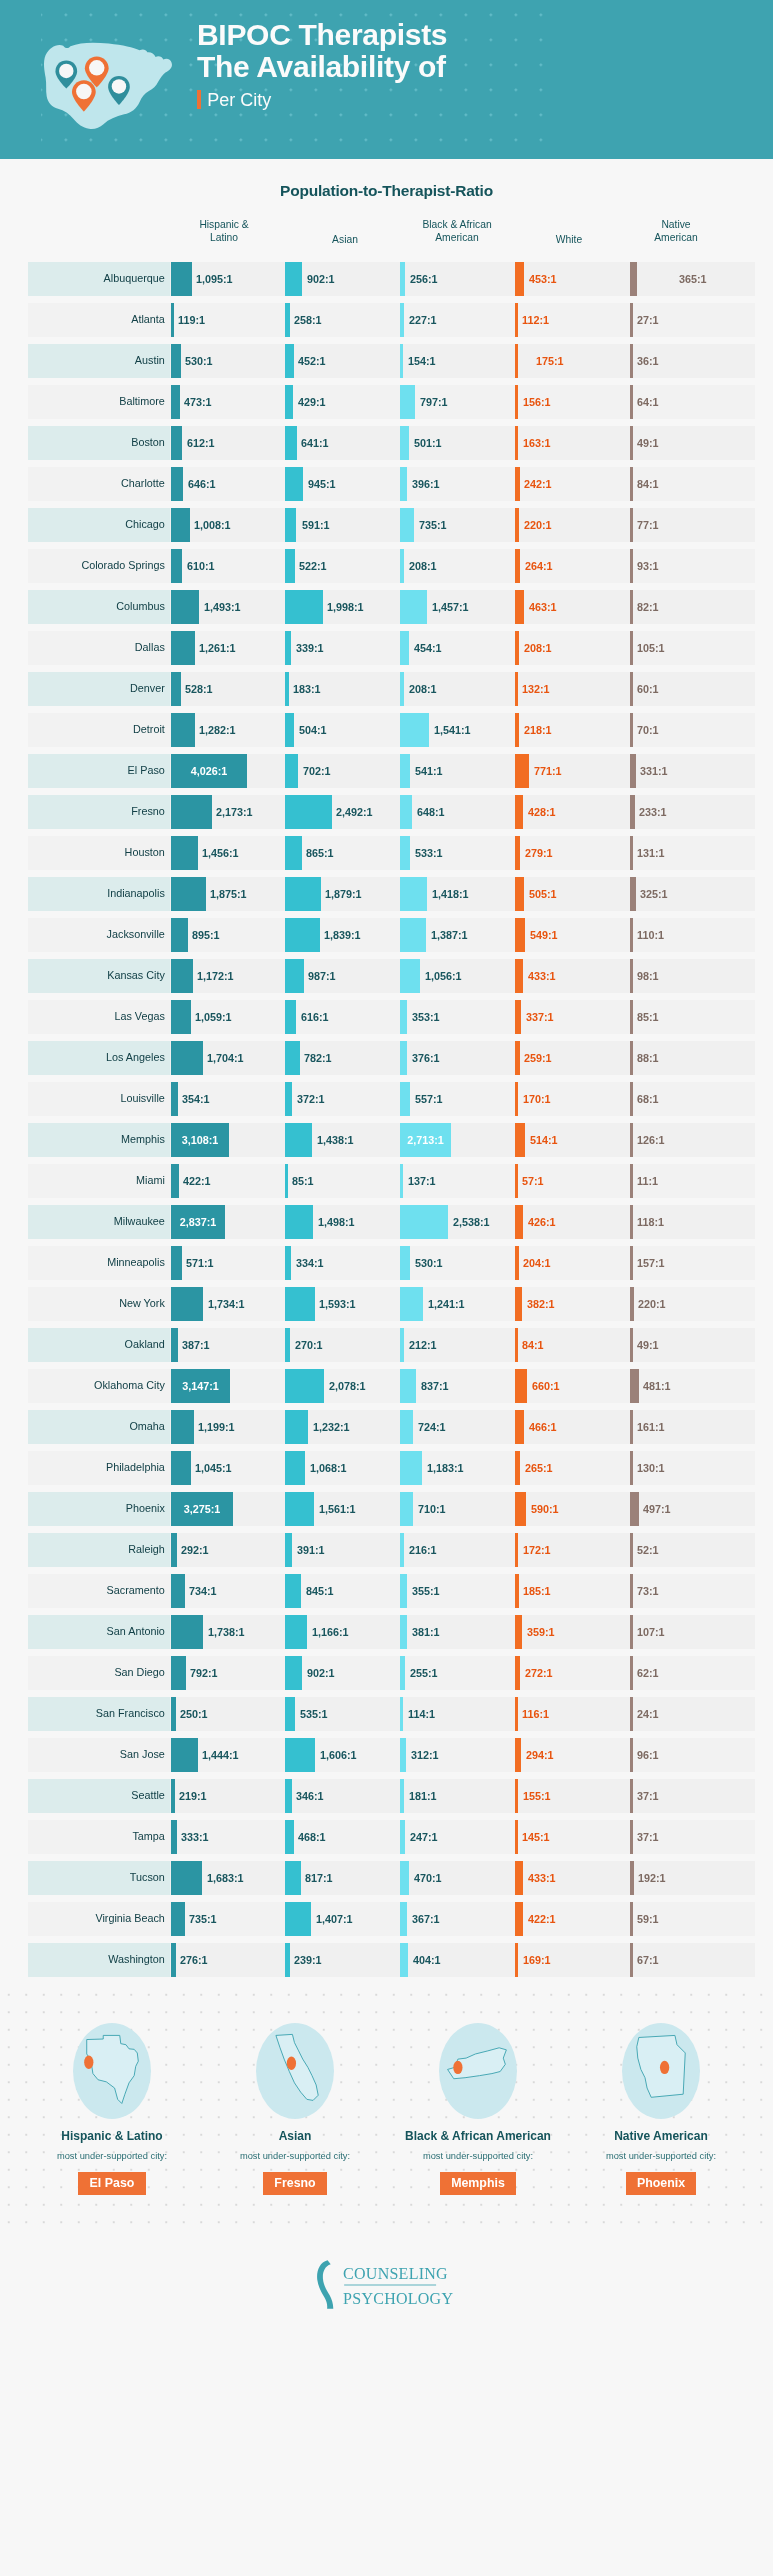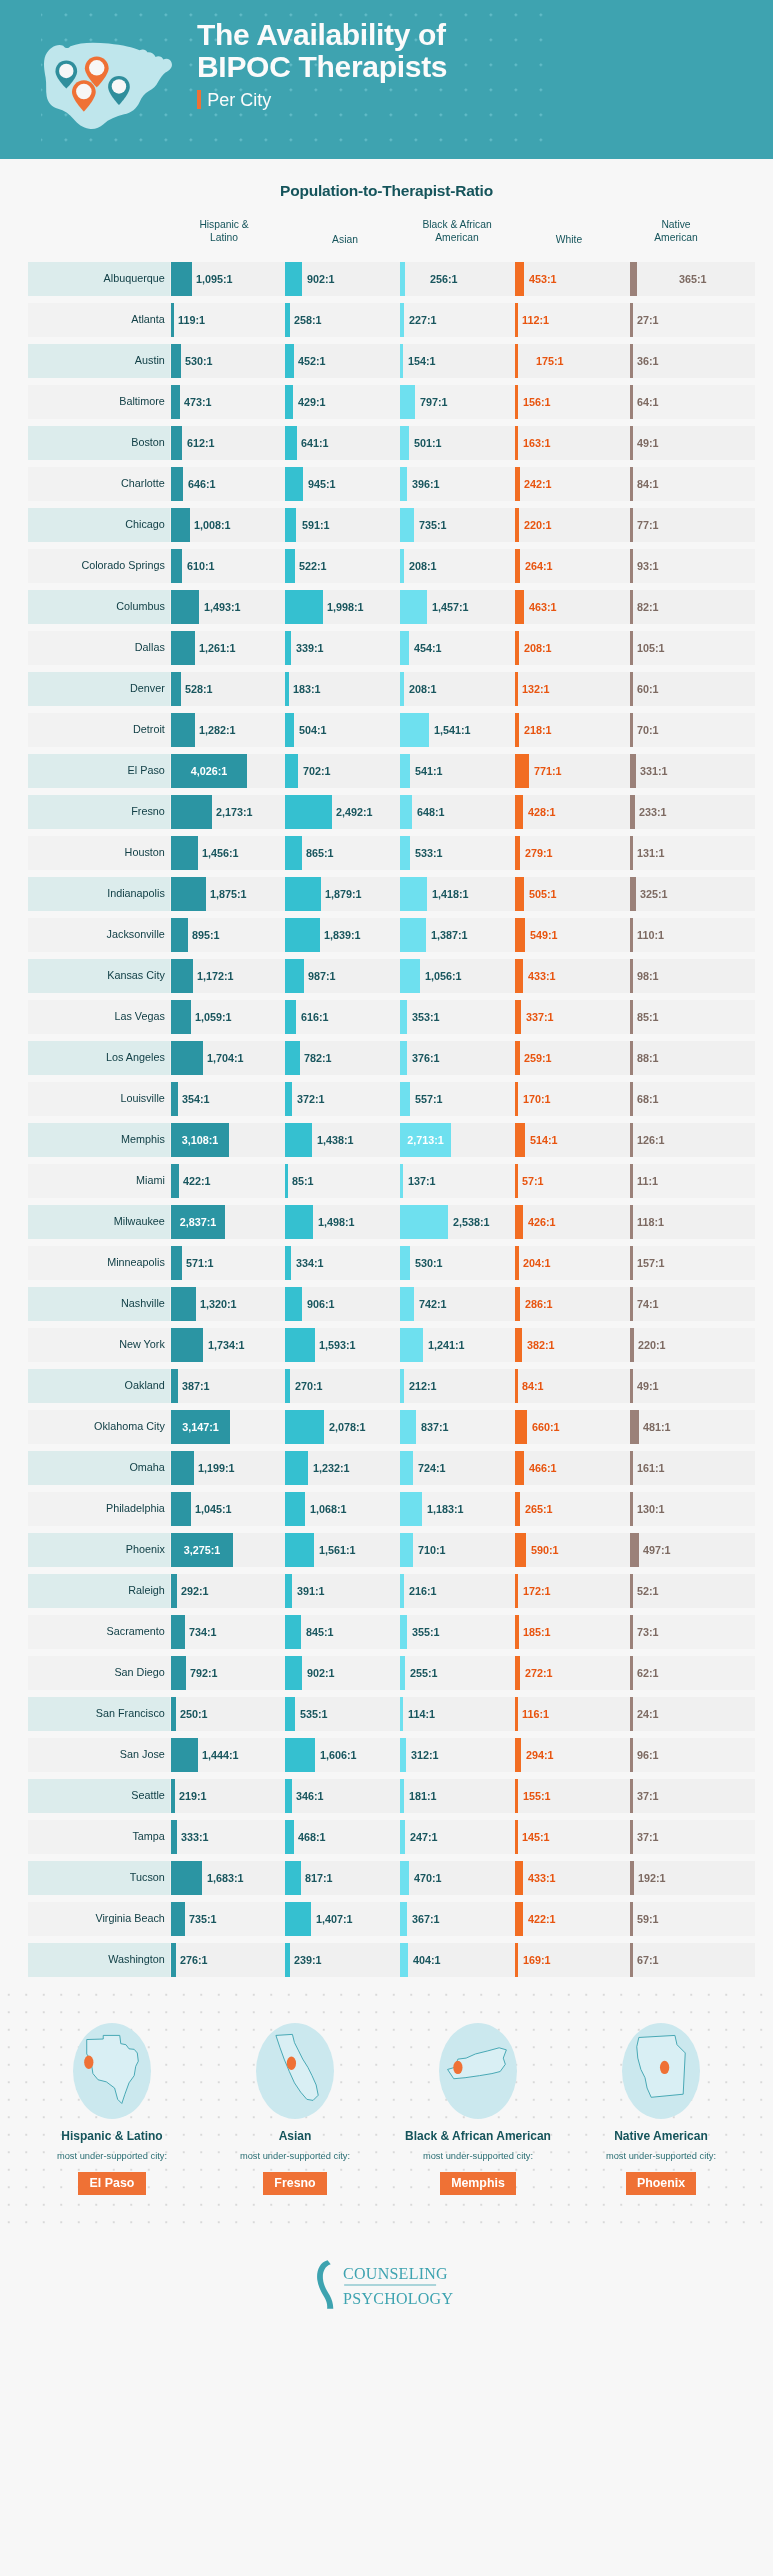--- a/index.html
+++ b/index.html
@@ -239,22 +239,22 @@
         <circle fill="#f7f7f7" cx="110" cy="129" r="15"></circle>
       </g>
       <g>
         <path fill="#2f8e9c" d="M178 99 C166 99 157 108 157 120 C157 133 178 155 178 155 C178 155 199 133 199 120 C199 108 190 99 178 99 Z"></path>
         <circle fill="#f7f7f7" cx="178" cy="119" r="14"></circle>
       </g>
     </svg>
   </div>
 
   <div class="header-text">
+    <div class="title-main">BIPOC Therapists</div>
     <div class="title-main">The Availability of</div>
-    <div class="title-main">BIPOC Therapists</div>
     <div class="title-sub-row">
       <div class="title-bar"></div>
       <div class="title-sub">Per City</div>
     </div>
   </div>
 </div>
 
 <div class="chart-section">
   <div class="chart-title">Population-to-Therapist-Ratio</div>
   <div class="col-headers" id="col-headers">
@@ -269,21 +269,21 @@
     </div>
   <div class="rows" id="rows">
       <div class="row alt">
         <div class="row-bg"></div>
         <div class="city-cell">Albuquerque</div>
         <div class="bar" style="left: 171px; width: 20.6px; background: rgb(43, 149, 163);"></div>
         <div class="val" style="left: 196px; color: rgb(25, 86, 94);">1,095:1</div>
         <div class="bar" style="left: 285px; width: 17px; background: rgb(53, 192, 208);"></div>
         <div class="val" style="left: 307px; color: rgb(25, 86, 94);">902:1</div>
         <div class="bar" style="left: 400px; width: 4.6px; background: rgb(110, 224, 239);"></div>
-        <div class="val" style="left: 410px; color: rgb(25, 86, 94); margin-left: 20px;">256:1</div>
+        <div class="val" style="left: 410px; color: rgb(25, 86, 94);">256:1</div>
         <div class="bar" style="left: 515px; width: 8.8px; background: rgb(242, 109, 34);"></div>
         <div class="val" style="left: 529px; color: rgb(232, 84, 15);">453:1</div>
         <div class="bar" style="left: 630px; width: 6.7px; background: rgb(155, 129, 121);"></div>
         <div class="val" style="left: 679px; color: rgb(125, 106, 98);">365:1</div>
       </div>
       <div class="row">
         <div class="row-bg"></div>
         <div class="city-cell">Atlanta</div>
         <div class="bar" style="left: 171px; width: 2.6px; background: rgb(43, 149, 163);"></div>
         <div class="val" style="left: 178px; color: rgb(25, 86, 94);">119:1</div>
@@ -611,34 +611,20 @@
         <div class="val" style="left: 186px; color: rgb(25, 86, 94);">571:1</div>
         <div class="bar" style="left: 285px; width: 6.2px; background: rgb(53, 192, 208);"></div>
         <div class="val" style="left: 296px; color: rgb(25, 86, 94);">334:1</div>
         <div class="bar" style="left: 400px; width: 9.8px; background: rgb(110, 224, 239);"></div>
         <div class="val" style="left: 415px; color: rgb(25, 86, 94);">530:1</div>
         <div class="bar" style="left: 515px; width: 3.6px; background: rgb(242, 109, 34);"></div>
         <div class="val" style="left: 523px; color: rgb(232, 84, 15);">204:1</div>
         <div class="bar" style="left: 630px; width: 3.1px; background: rgb(155, 129, 121);"></div>
         <div class="val" style="left: 637px; color: rgb(125, 106, 98);">157:1</div>
       </div>
-      <div class="row alt">
-        <div class="row-bg"></div>
-        <div class="city-cell">Nashville</div>
-        <div class="bar" style="left: 171px; width: 25px; background: rgb(43, 149, 163);"></div>
-        <div class="val" style="left: 200px; color: rgb(25, 86, 94);">1,320:1</div>
-        <div class="bar" style="left: 285px; width: 17px; background: rgb(53, 192, 208);"></div>
-        <div class="val" style="left: 307px; color: rgb(25, 86, 94);">906:1</div>
-        <div class="bar" style="left: 400px; width: 14px; background: rgb(110, 224, 239);"></div>
-        <div class="val" style="left: 419px; color: rgb(25, 86, 94);">742:1</div>
-        <div class="bar" style="left: 515px; width: 5.2px; background: rgb(242, 109, 34);"></div>
-        <div class="val" style="left: 525px; color: rgb(232, 84, 15);">286:1</div>
-        <div class="bar" style="left: 630px; width: 2.6px; background: rgb(155, 129, 121);"></div>
-        <div class="val" style="left: 637px; color: rgb(125, 106, 98);">74:1</div>
-      </div>
       <div class="row">
         <div class="row-bg"></div>
         <div class="city-cell">New York</div>
         <div class="bar" style="left: 171px; width: 32px; background: rgb(43, 149, 163);"></div>
         <div class="val" style="left: 208px; color: rgb(25, 86, 94);">1,734:1</div>
         <div class="bar" style="left: 285px; width: 30px; background: rgb(53, 192, 208);"></div>
         <div class="val" style="left: 319px; color: rgb(25, 86, 94);">1,593:1</div>
         <div class="bar" style="left: 400px; width: 23px; background: rgb(110, 224, 239);"></div>
         <div class="val" style="left: 428px; color: rgb(25, 86, 94);">1,241:1</div>
         <div class="bar" style="left: 515px; width: 7.2px; background: rgb(242, 109, 34);"></div>
@@ -736,20 +722,34 @@
         <div class="bar" style="left: 171px; width: 14px; background: rgb(43, 149, 163);"></div>
         <div class="val" style="left: 189px; color: rgb(25, 86, 94);">734:1</div>
         <div class="bar" style="left: 285px; width: 16px; background: rgb(53, 192, 208);"></div>
         <div class="val" style="left: 306px; color: rgb(25, 86, 94);">845:1</div>
         <div class="bar" style="left: 400px; width: 6.7px; background: rgb(110, 224, 239);"></div>
         <div class="val" style="left: 412px; color: rgb(25, 86, 94);">355:1</div>
         <div class="bar" style="left: 515px; width: 3.6px; background: rgb(242, 109, 34);"></div>
         <div class="val" style="left: 523px; color: rgb(232, 84, 15);">185:1</div>
         <div class="bar" style="left: 630px; width: 2.6px; background: rgb(155, 129, 121);"></div>
         <div class="val" style="left: 637px; color: rgb(125, 106, 98);">73:1</div>
+      </div>
+      <div class="row alt">
+        <div class="row-bg"></div>
+        <div class="city-cell">San Antonio</div>
+        <div class="bar" style="left: 171px; width: 32px; background: rgb(43, 149, 163);"></div>
+        <div class="val" style="left: 208px; color: rgb(25, 86, 94);">1,738:1</div>
+        <div class="bar" style="left: 285px; width: 22px; background: rgb(53, 192, 208);"></div>
+        <div class="val" style="left: 312px; color: rgb(25, 86, 94);">1,166:1</div>
+        <div class="bar" style="left: 400px; width: 7.2px; background: rgb(110, 224, 239);"></div>
+        <div class="val" style="left: 412px; color: rgb(25, 86, 94);">381:1</div>
+        <div class="bar" style="left: 515px; width: 6.7px; background: rgb(242, 109, 34);"></div>
+        <div class="val" style="left: 527px; color: rgb(232, 84, 15);">359:1</div>
+        <div class="bar" style="left: 630px; width: 2.6px; background: rgb(155, 129, 121);"></div>
+        <div class="val" style="left: 637px; color: rgb(125, 106, 98);">107:1</div>
       </div>
       <div class="row">
         <div class="row-bg"></div>
         <div class="city-cell">San Diego</div>
         <div class="bar" style="left: 171px; width: 15px; background: rgb(43, 149, 163);"></div>
         <div class="val" style="left: 190px; color: rgb(25, 86, 94);">792:1</div>
         <div class="bar" style="left: 285px; width: 17px; background: rgb(53, 192, 208);"></div>
         <div class="val" style="left: 307px; color: rgb(25, 86, 94);">902:1</div>
         <div class="bar" style="left: 400px; width: 4.6px; background: rgb(110, 224, 239);"></div>
         <div class="val" style="left: 410px; color: rgb(25, 86, 94);">255:1</div>

